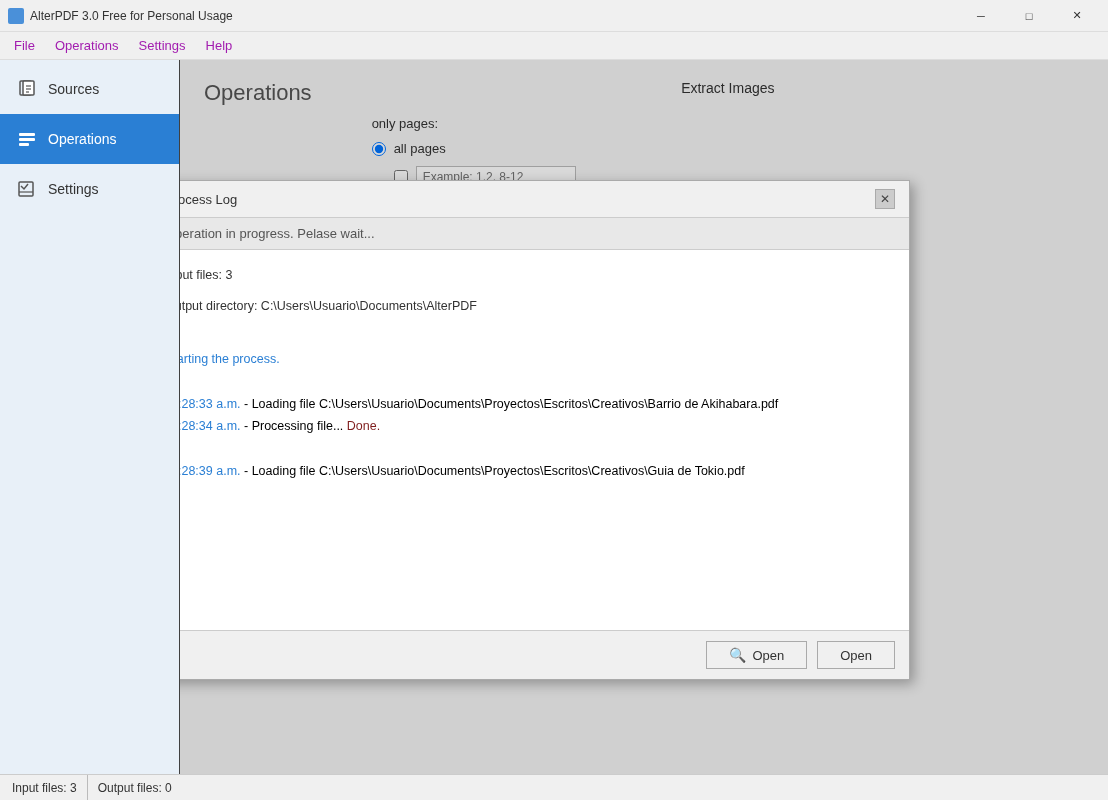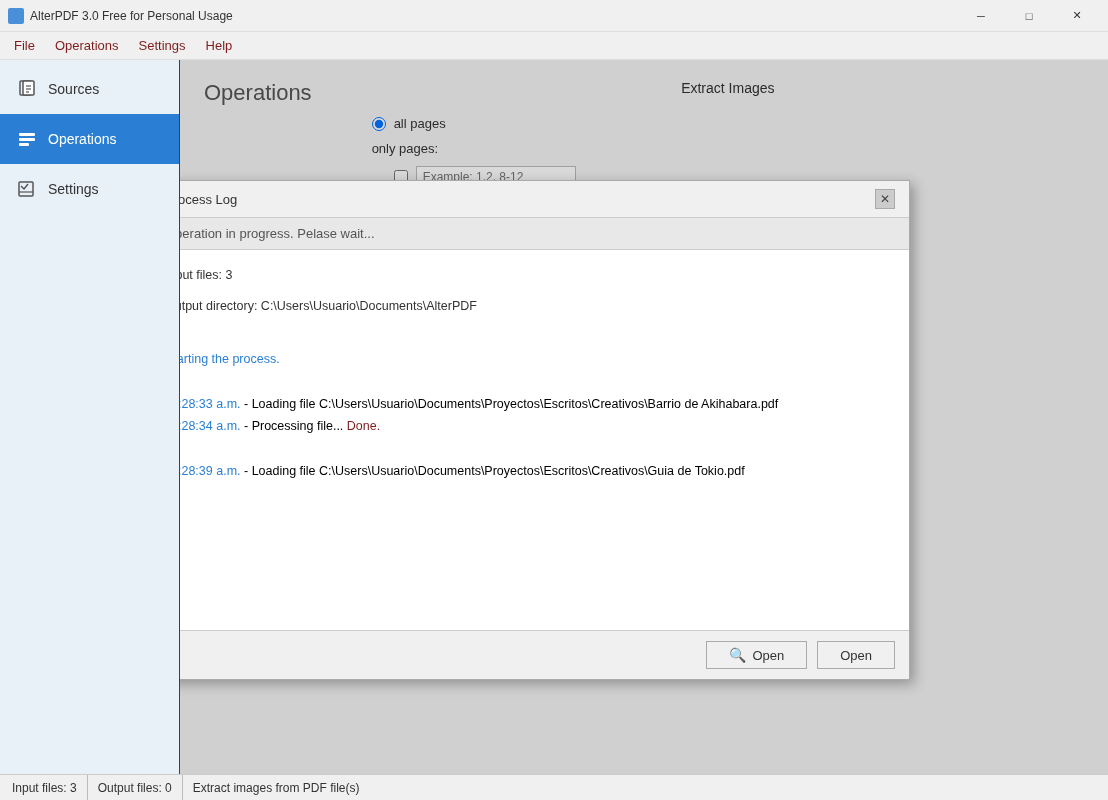--- a/index.html
+++ b/index.html
@@ -60,21 +60,21 @@
       display: flex;
       align-items: center;
       padding: 0 4px;
       border-bottom: 1px solid #ddd;
       flex-shrink: 0;
     }
     .menu-item {
       padding: 3px 10px;
       cursor: pointer;
       font-size: 13px;
-      color: #7f1d1d;
+      color: #a21caf;
     }
 
     
     .main-layout {
       display: flex;
       flex: 1;
       overflow: hidden;
     }
 
     
@@ -348,25 +348,25 @@
 
   <div class="content-area">
     <div style="display:flex; justify-content:space-between; align-items:flex-start;">
       <div>
         <div class="content-header">Operations</div>
       </div>
       <div style="flex:1; padding-left:60px;">
         <div class="extract-header">Extract Images</div>
         <div class="radio-group">
           <div class="radio-option">
+            <span>only pages:</span>
+          </div>
+          <div class="radio-option">
             <input type="radio" name="pages" class="radio-input" checked="" style="">
             <span>all pages</span>
-          </div>
-          <div class="radio-option">
-            <span>only pages:</span>
           </div>
           <div class="pages-input-row">
             <input type="checkbox" class="pages-checkbox" style="">
             <input type="text" class="pages-text-input" placeholder="Example: 1,2, 8-12" style="">
           </div>
         </div>
         <button class="extract-btn">Extract</button>
       </div>
     </div>
 
@@ -416,16 +416,13 @@
   </div>
 </div>
 
 <div class="statusbar">
   <div class="statusbar-segment">
     <span>Input files: 3</span>
   </div>
   <div class="statusbar-segment">
     <span>Output files: 0</span>
   </div>
-  <div class="statusbar-segment">
-    <span>Extract images from PDF file(s)</span>
-  </div>
 </div>
 
 </body></html>

